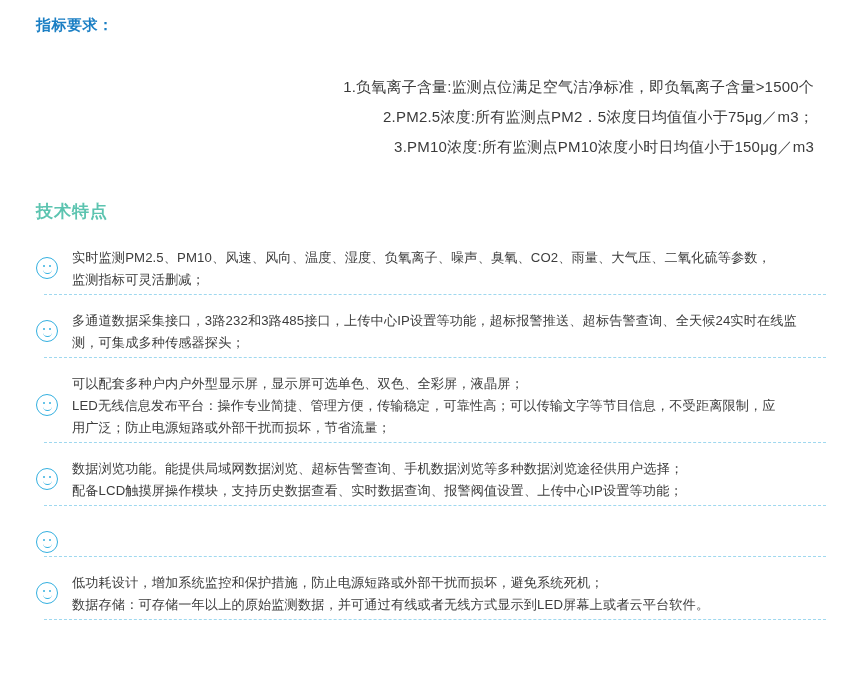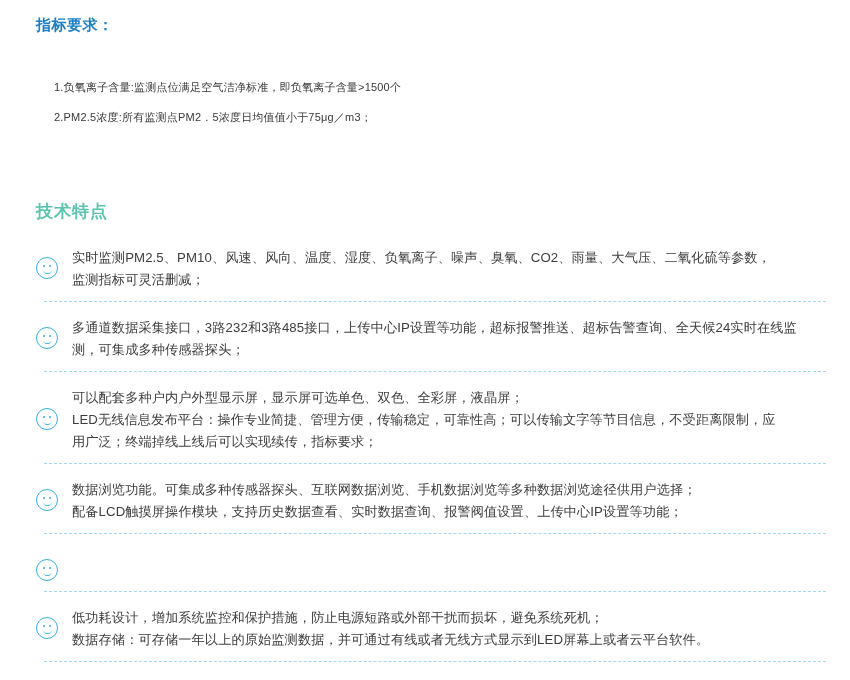--- a/index.html
+++ b/index.html
@@ -46,39 +46,40 @@
   }
 
   
   .req-list {
     position: absolute;
     left: 54px;
     top: 72px;
     width: 760px;
   }
   .req-item {
-    font-size: 11px;
+    font-size: 15px;
     color: #3a3a3a;
     line-height: 30px;
     letter-spacing: 0.2px;
     white-space: nowrap;
+    text-align: right;
   }
 
   
   .feature-list {
     position: absolute;
     left: 36px;
     top: 243px;
     width: 790px;
   }
   .feature-item {
     position: relative;
     display: flex;
     align-items: flex-start;
-    padding-bottom: 11px;
+    padding-bottom: 4px;
     margin-bottom: 11px;
   }
   .feature-item .divider {
     position: absolute;
     left: 8px;
     right: 0;
     bottom: 0;
     height: 0;
     border-bottom: 1px dashed #9fd8ef;
   }
@@ -132,20 +133,21 @@
 </head>
 <body>
 
 <div class="page">
 
   <div class="heading-req">指标要求：</div>
 
   <div class="req-list">
     <div class="req-item">1.负氧离子含量:监测点位满足空气洁净标准，即负氧离子含量&gt;1500个</div>
     <div class="req-item">2.PM2.5浓度:所有监测点PM2．5浓度日均值值小于75μg／m3；</div>
+    <div class="req-item">3.PM10浓度:所有监测点PM10浓度小时日均值小于150μg／m3</div>
   </div>
 
   <div class="heading-tech">技术特点</div>
 
   <div class="feature-list">
 
     <div class="feature-item lines-2">
       <span class="bullet">
         <span class="dot-left"></span>
           <span class="dot-right"></span>
@@ -173,33 +175,33 @@
 
     <div class="feature-item lines-3">
       <span class="bullet">
         <span class="dot-left"></span>
           <span class="dot-right"></span>
           <span class="smile"></span>
       </span>
       <span class="feature-text">
         <span class="line">可以配套多种户内户外型显示屏，显示屏可选单色、双色、全彩屏，液晶屏；</span>
         <span class="line">LED无线信息发布平台：操作专业简捷、管理方便，传输稳定，可靠性高；可以传输文字等节目信息，不受距离限制，应</span>
-        <span class="line">用广泛；终端掉线上线后可以实现续传，指标要求；</span>
-      </span>
-      <span class="divider"></span>
-    </div>
-
-    <div class="feature-item lines-2">
-      <span class="bullet">
-        <span class="dot-left"></span>
-          <span class="dot-right"></span>
-          <span class="smile"></span>
-      </span>
-      <span class="feature-text">
-        <span class="line">数据浏览功能。可集成多种传感器探头、互联网数据浏览、手机数据浏览等多种数据浏览途径供用户选择；</span>
+        <span class="line">用广泛；防止电源短路或外部干扰而损坏，节省流量；</span>
+      </span>
+      <span class="divider"></span>
+    </div>
+
+    <div class="feature-item lines-2">
+      <span class="bullet">
+        <span class="dot-left"></span>
+          <span class="dot-right"></span>
+          <span class="smile"></span>
+      </span>
+      <span class="feature-text">
+        <span class="line">数据浏览功能。能提供局域网数据浏览、超标告警查询、手机数据浏览等多种数据浏览途径供用户选择；</span>
         <span class="line">配备LCD触摸屏操作模块，支持历史数据查看、实时数据查询、报警阀值设置、上传中心IP设置等功能；</span>
       </span>
       <span class="divider"></span>
     </div>
 
     <div class="feature-item lines-2">
       <span class="bullet">
         <span class="dot-left"></span>
           <span class="dot-right"></span>
           <span class="smile"></span>

